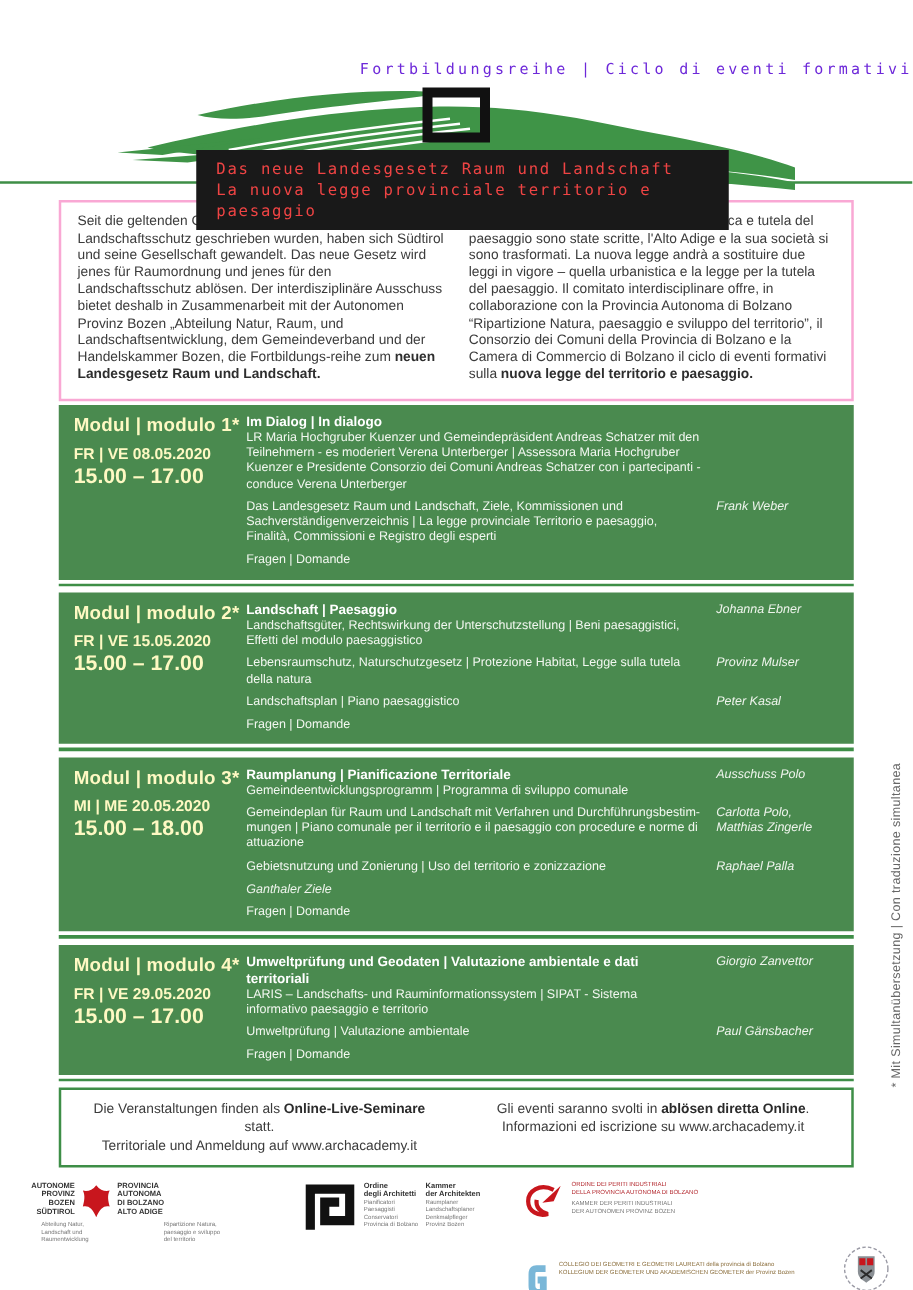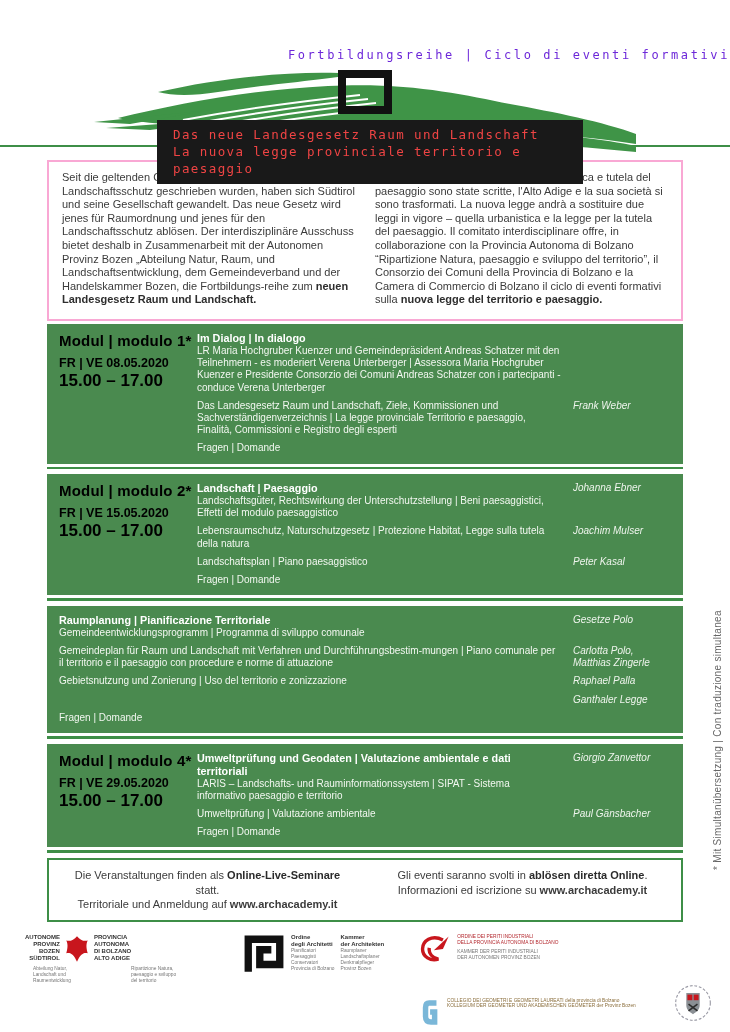--- a/index.html
+++ b/index.html
@@ -19,37 +19,37 @@
     position:absolute;left:133px;top:120px;width:426px;z-index:2;background:#191919;
     color:#ef4444;font-family:"DejaVu Sans Mono",monospace;font-size:12.5px;letter-spacing:1.4px;
     line-height:17px;padding:6px 0 7px 16px;box-sizing:border-box;margin-left:24px;
   }
   
   .content{margin:2px 47px 0 47px;width:636px;box-sizing:border-box;}
   .intro-box{border:2px solid #f9a8d4;display:flex;gap:20px;padding:9px 13px 12px;box-sizing:border-box;}
   .intro-col{flex:1;font-size:11px;line-height:13.6px;color:#3b3b3b;}
   .intro-col b{color:#2e2e2e;}
   .module{background:#4a8a4f;display:flex;padding:8px 12px 9px;box-sizing:border-box;}
-  .mod-left{width:138px;flex-shrink:0;color:#000000;}
+  .mod-left{width:138px;flex-shrink:0;color:#fef9c3;}
   .mod-title{font-size:15px;font-weight:bold;letter-spacing:.2px;}
   .mod-date{font-size:12.5px;font-weight:bold;margin-top:5px;line-height:18px;}
   .mod-time{font-size:17px;font-weight:bold;line-height:18px;}
   .mod-body{flex:1;display:flex;flex-direction:column;gap:6px;color:#f2f7f0;}
-  .item{display:flex;align-items:flex-start;justify-content:flex-end;}
+  .item{display:flex;align-items:flex-start;}
   .item-main{flex:1;padding-right:12px;}
   .item-heading{display:block;font-weight:bold;font-size:10.8px;line-height:13px;color:#ffffff;}
   .item-heading:empty{display:none;}
   .item-text{display:block;font-size:10px;line-height:12.2px;}
   .item-speaker{width:98px;flex-shrink:0;font-style:italic;font-size:10px;line-height:12.2px;color:#eef4ec;}
   .rule{height:2.5px;background:#3e8e47;margin:3px 0 5px;}
   .gap3{height:3px;}
   .info-box{border:2px solid #3e8e47;display:flex;gap:26px;padding:8px 14px;box-sizing:border-box;margin-top:1px;text-align:center;}
   .info-col{flex:1;font-size:11px;line-height:14.8px;}
   .info-col b{color:#2b2b2b;}
-  .url{font-weight:bold;}
+  .url{font-weight:normal;}
   
   .footnote{
     position:absolute;right:7px;top:548px;height:322px;
     writing-mode:vertical-rl;transform:rotate(180deg);
     font-size:10px;color:#666;letter-spacing:.3px;white-space:nowrap;
   }
   
   .footer{margin:12px 12px 0 25px;}
   .logo-row{display:flex;align-items:flex-start;margin-bottom:14px;}
   .logo-block{display:flex;align-items:flex-start;}
@@ -138,65 +138,70 @@
           <span class="item-heading">Landschaft | Paesaggio</span>
           <span class="item-text">Landschaftsgüter, Rechtswirkung der Unterschutzstellung | Beni paesaggistici, Effetti del modulo paesaggistico</span>
         </div>
         <div class="item-speaker">Johanna Ebner</div>
       </div>
       <div class="item">
         <div class="item-main">
 
           <span class="item-text">Lebensraumschutz, Naturschutzgesetz | Protezione Habitat, Legge sulla tutela della natura</span>
         </div>
-        <div class="item-speaker">Joachim Mulser</div>
+        <div class="item-speaker">Provinz Mulser</div>
       </div>
       <div class="item">
         <div class="item-main">
 
           <span class="item-text">Landschaftsplan | Piano paesaggistico</span>
         </div>
         <div class="item-speaker">Peter Kasal</div>
       </div>
       <div class="item">
         <div class="item-main">
 
           <span class="item-text">Fragen | Domande</span>
         </div>
         <div class="item-speaker"></div>
       </div>
     </div>
   </div>
   <div class="rule"></div>
 
   <div class="module">
+    <div class="mod-left">
+      <div class="mod-title">Modul | modulo 3*</div>
+      <div class="mod-date">MI | ME 20.05.2020</div>
+      <div class="mod-time">15.00 – 18.00</div>
+    </div>
     <div class="mod-body">
       <div class="item">
         <div class="item-main">
           <span class="item-heading">Raumplanung | Pianificazione Territoriale</span>
           <span class="item-text">Gemeindeentwicklungsprogramm | Programma di sviluppo comunale</span>
         </div>
-        <div class="item-speaker">Gesetze Polo</div>
+        <div class="item-speaker">Ausschuss Polo</div>
       </div>
       <div class="item">
         <div class="item-main">
 
           <span class="item-text">Gemeindeplan für Raum und Landschaft mit Verfahren und Durchführungsbestim-mungen | Piano comunale per il territorio e il paesaggio con procedure e norme di attuazione</span>
         </div>
         <div class="item-speaker">Carlotta Polo, Matthias Zingerle</div>
       </div>
       <div class="item">
         <div class="item-main">
 
           <span class="item-text">Gebietsnutzung und Zonierung | Uso del territorio e zonizzazione</span>
         </div>
         <div class="item-speaker">Raphael Palla</div>
       </div>
       <div class="item">
-        <div class="item-speaker">Ganthaler Legge</div>
+        <div class="item-speaker">Ganthaler Ziele</div>
       </div>
       <div class="item">
         <div class="item-main">
 
           <span class="item-text">Fragen | Domande</span>
         </div>
         <div class="item-speaker"></div>
       </div>
     </div>
   </div>

